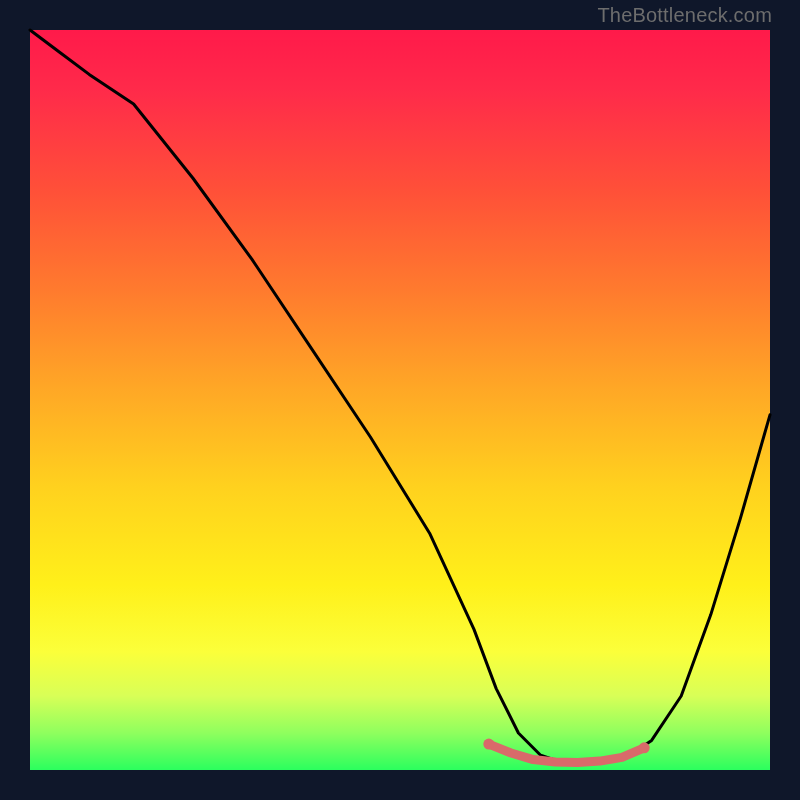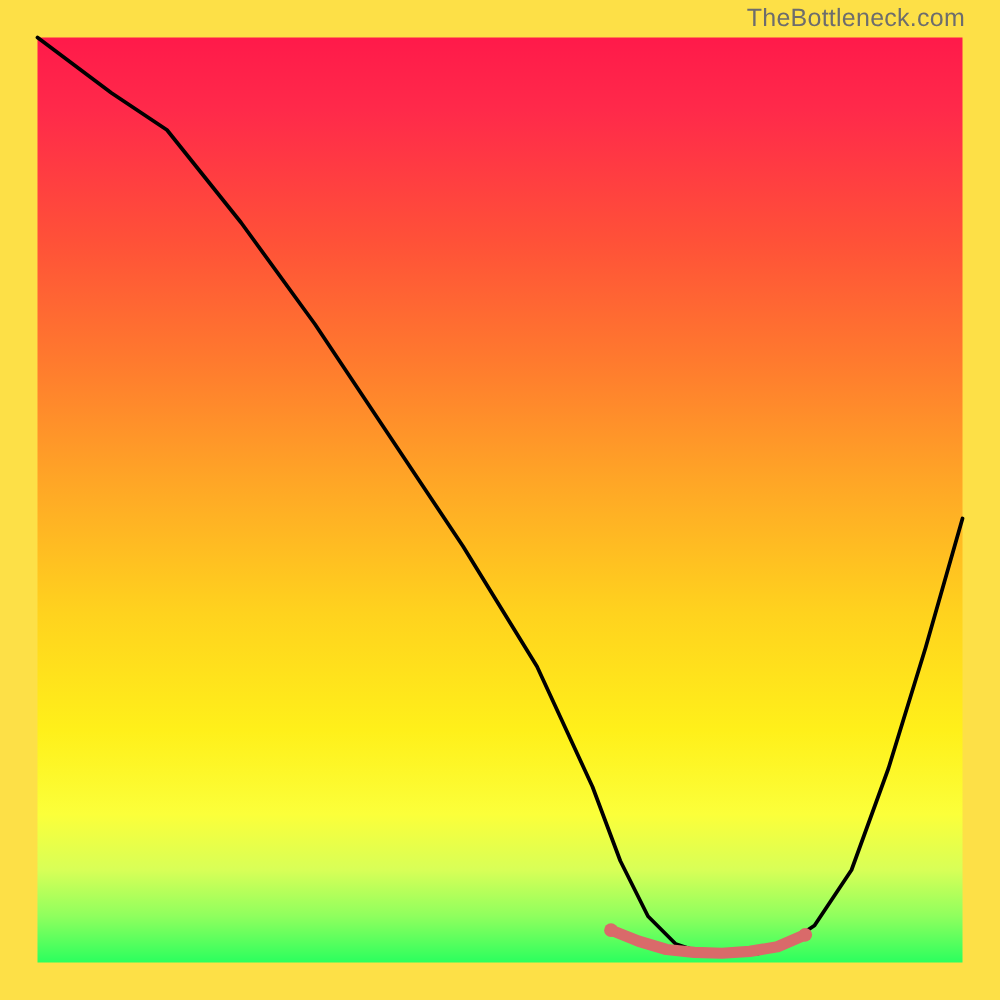--- a/index.html
+++ b/index.html
@@ -3,21 +3,21 @@
 <meta charset="utf-8">
 <style>
   * { margin: 0; padding: 0; box-sizing: border-box; }
   html, body { width: 800px; height: 800px; overflow: hidden; }
   body { background: #000; font-family: Arial, Helvetica, sans-serif; }
 
   .frame {
     position: relative;
     width: 800px;
     height: 800px;
-    background: #fde047;
+    background: #0f172a;
   }
 
   .plot-area {
     position: absolute;
     left: 30px;
     top: 30px;
     width: 740px;
     height: 740px;
     background: linear-gradient(to bottom,
       #ff1a4a 0%,

